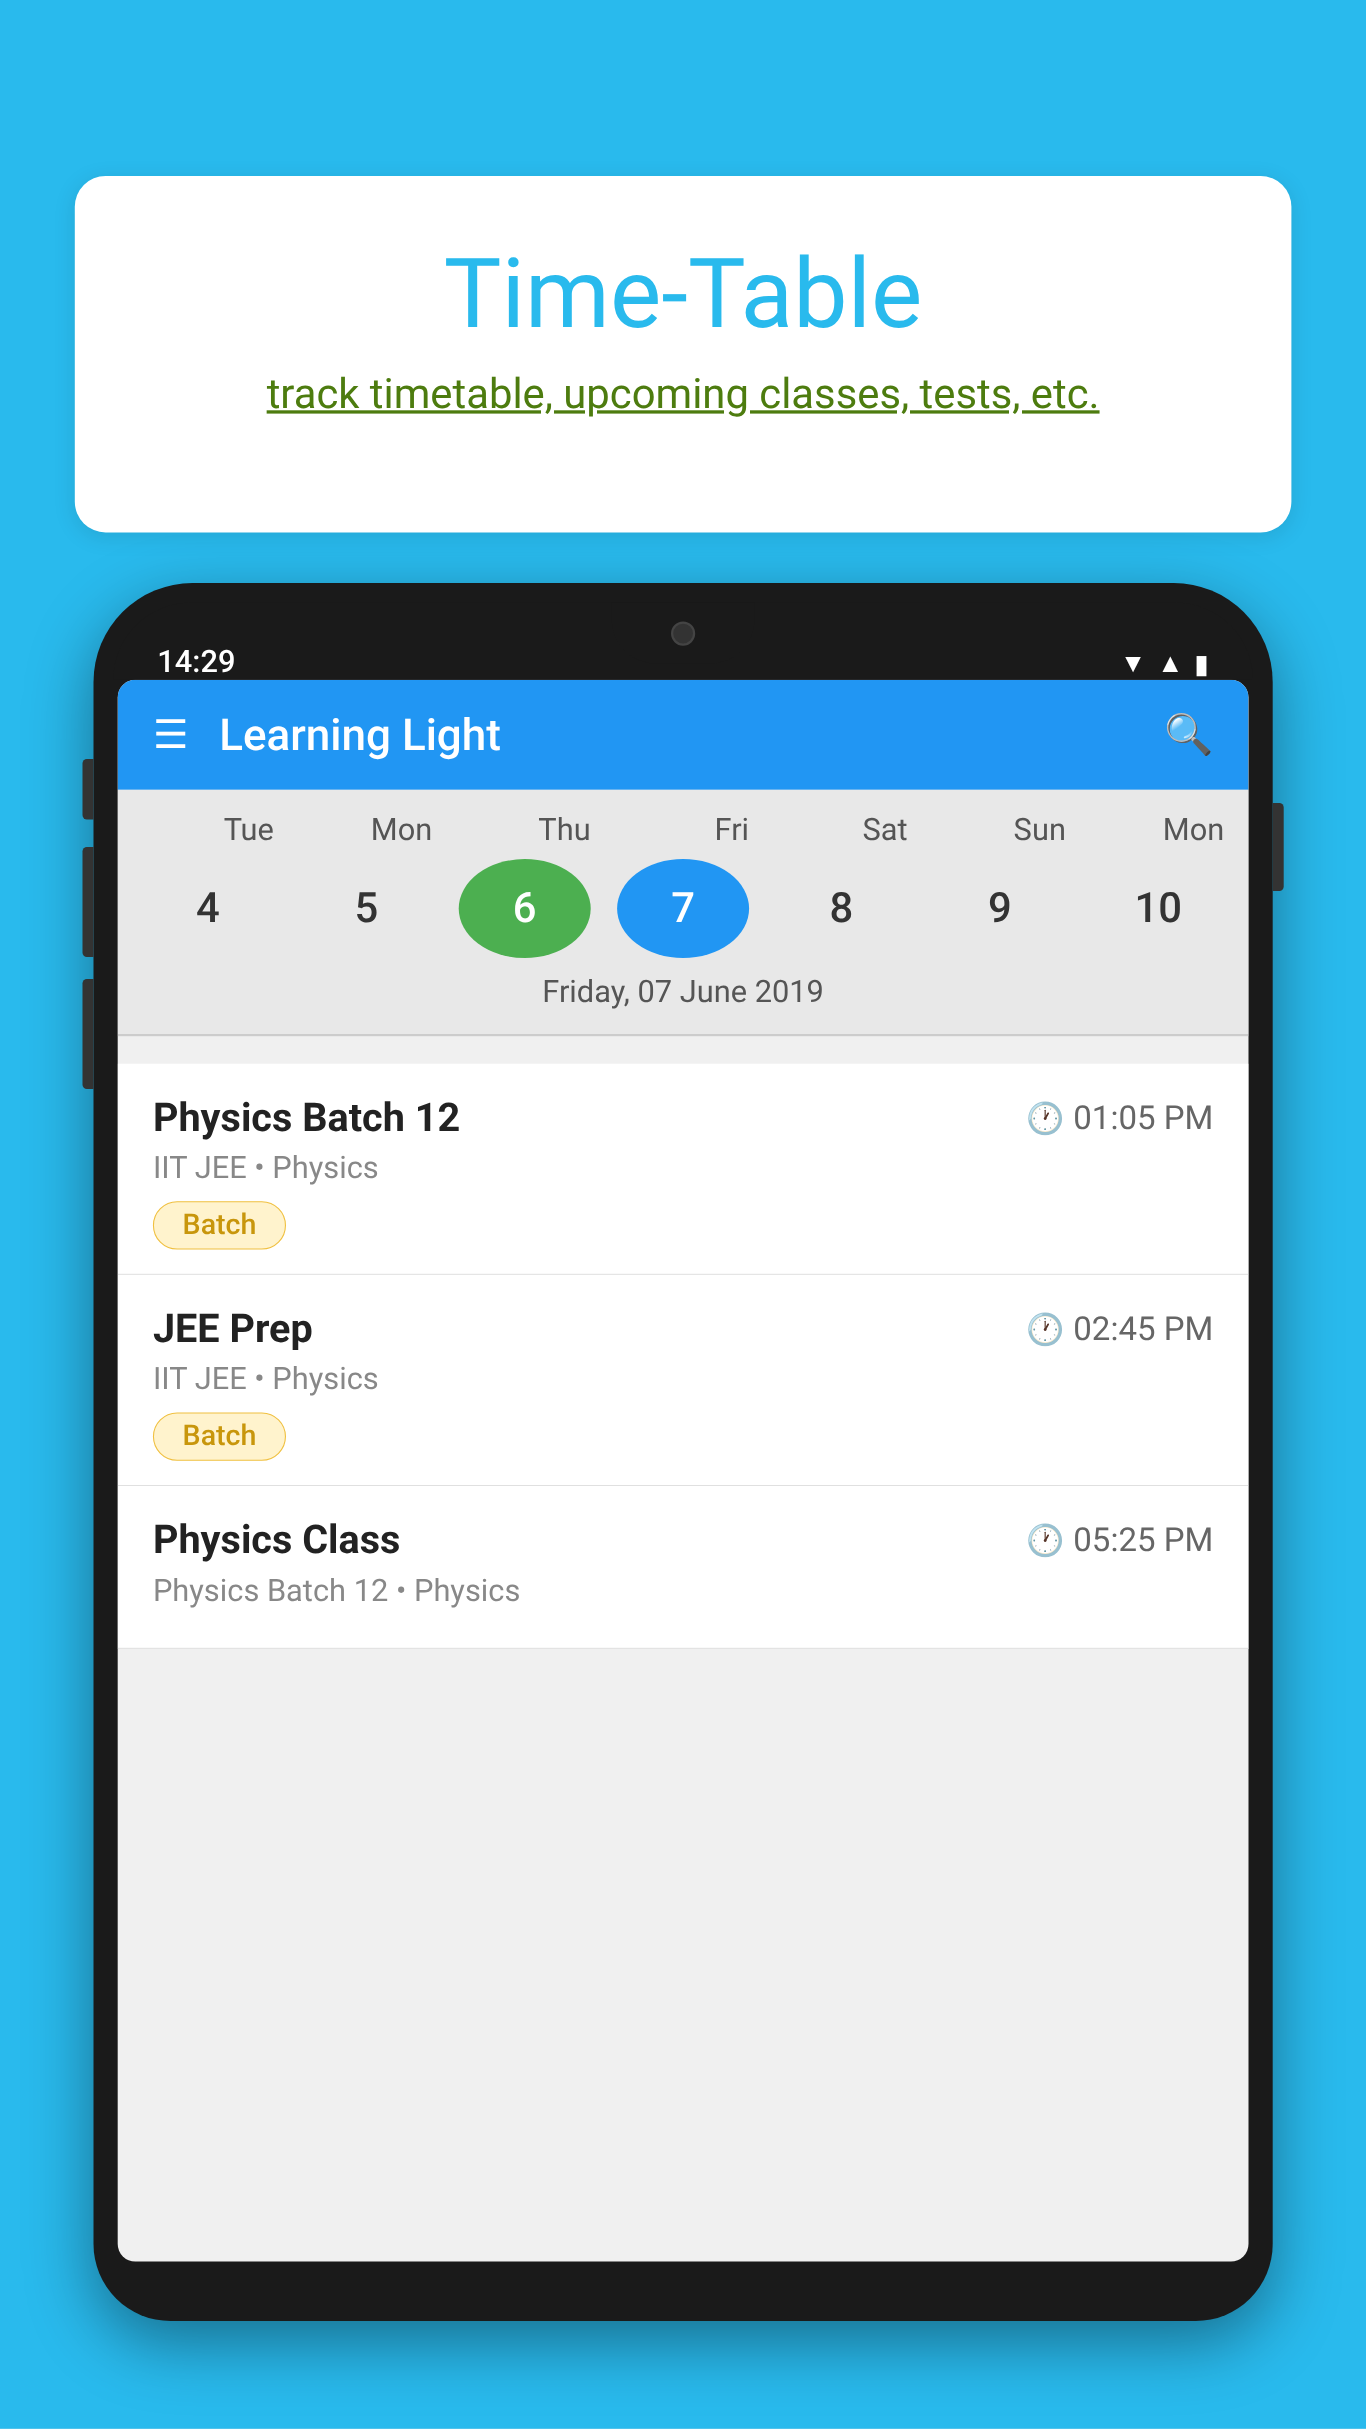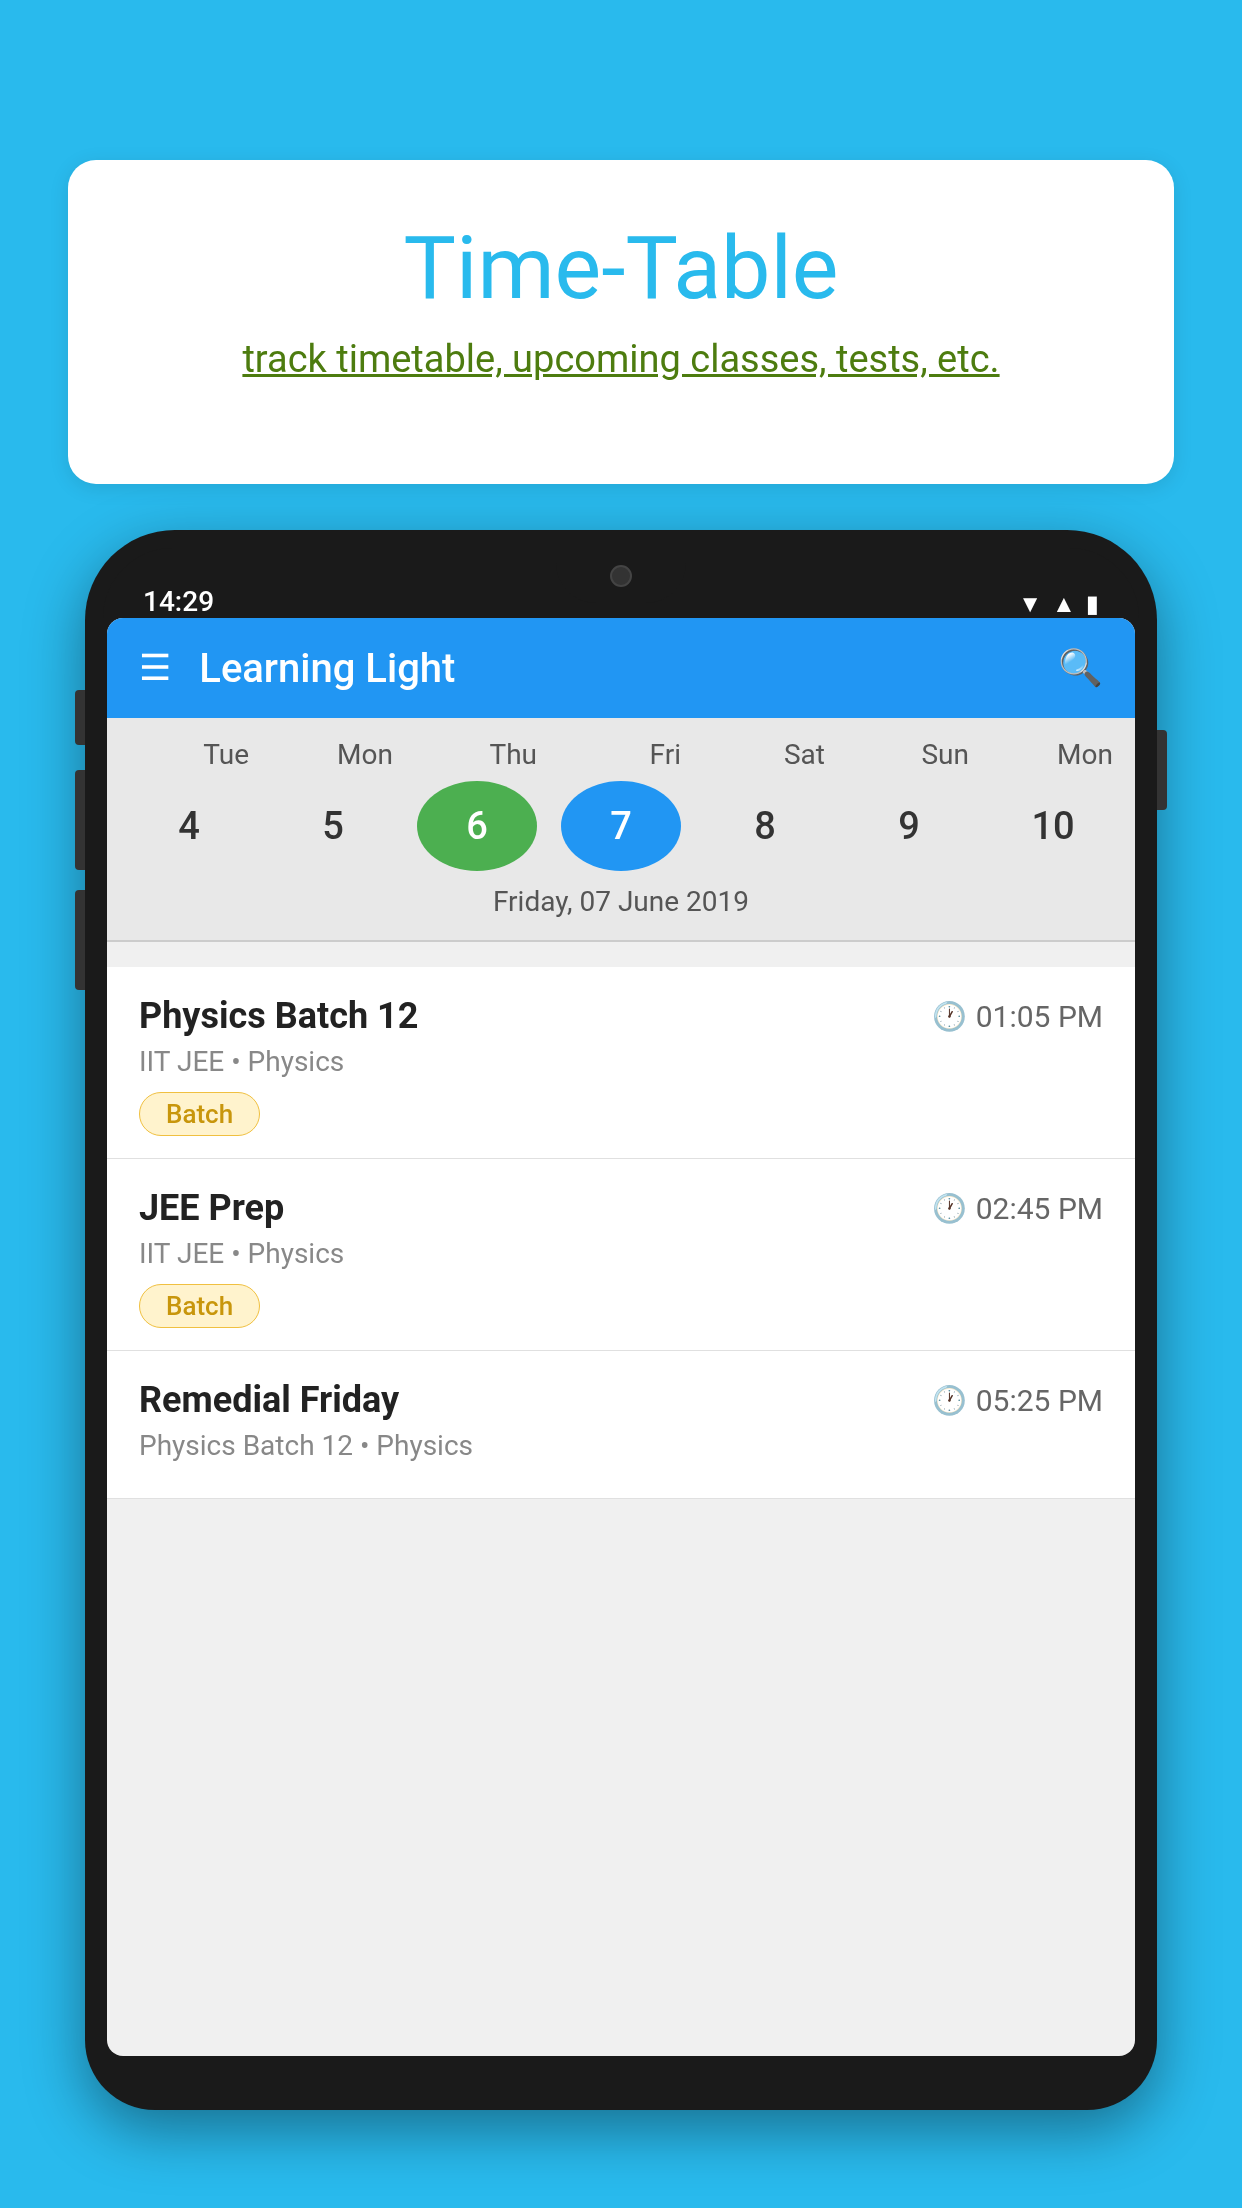--- a/index.html
+++ b/index.html
@@ -410,21 +410,21 @@
               <span class="clock-icon">🕐</span>
               <span>02:45 PM</span>
             </div>
           </div>
           <div class="schedule-item-subtitle">IIT JEE • Physics</div>
           <span class="batch-badge">Batch</span>
         </div>
 
         <div class="schedule-item">
           <div class="schedule-item-header">
-            <span class="schedule-item-title">Remedial Friday</span>
+            <span class="schedule-item-title">Physics Class</span>
             <div class="schedule-item-time">
               <span class="clock-icon">🕐</span>
               <span>05:25 PM</span>
             </div>
           </div>
           <div class="schedule-item-subtitle">Physics Batch 12 • Physics</div>
         </div>
 
       </div>
     </div>

